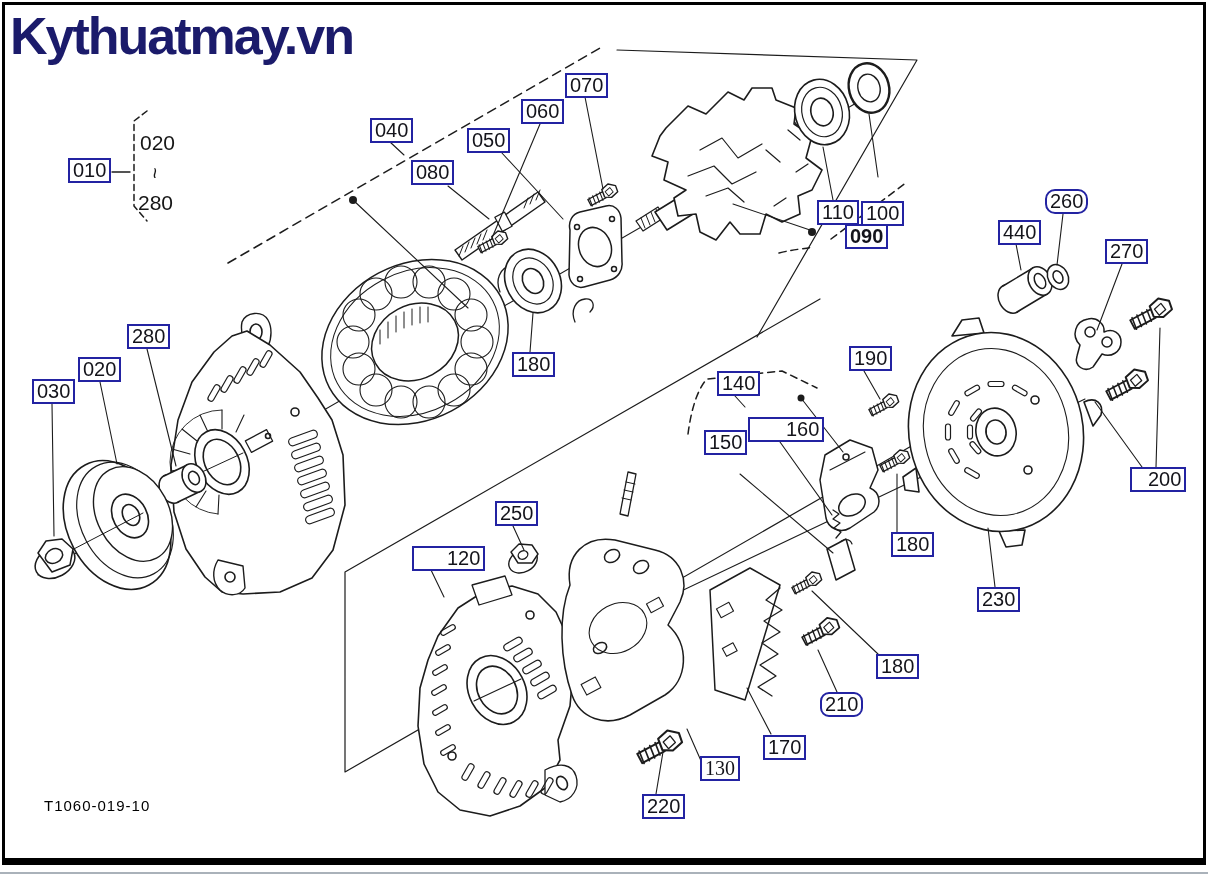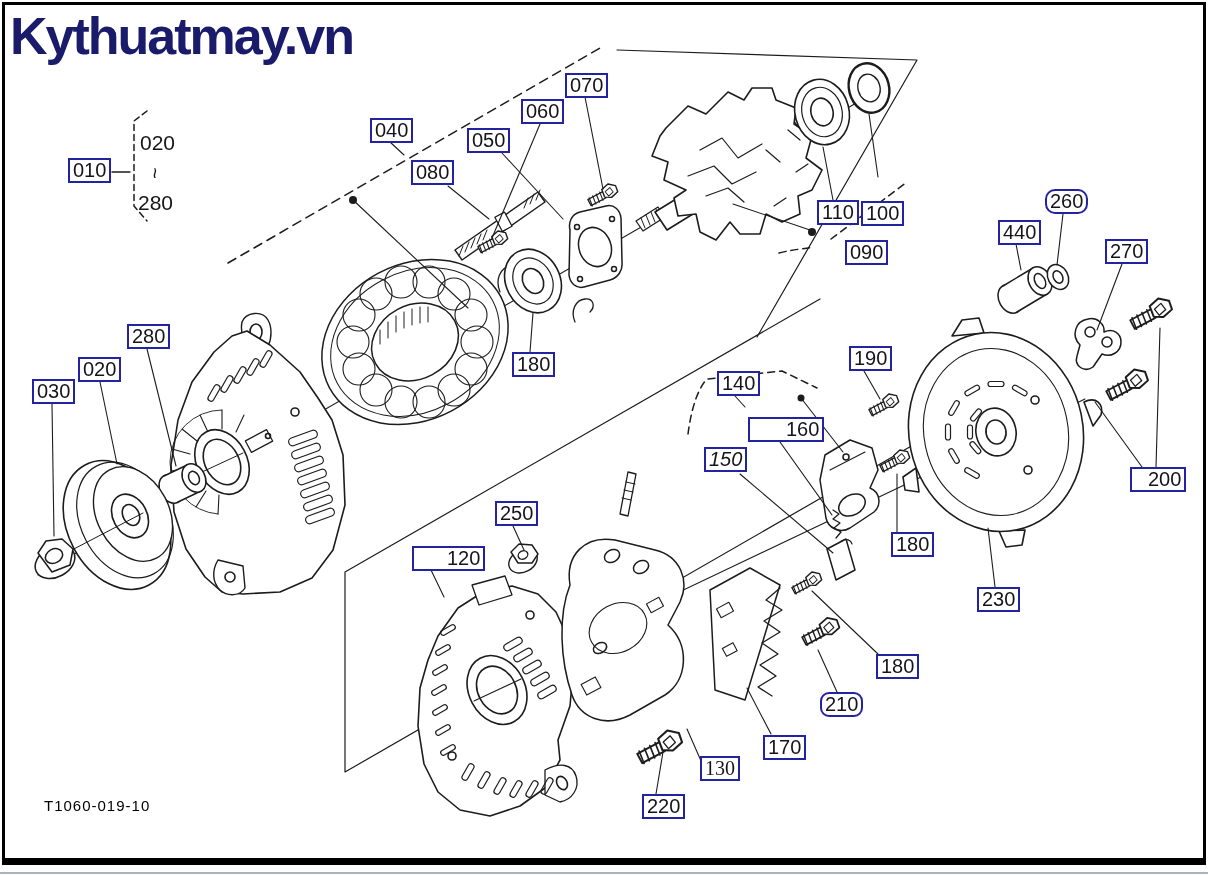--- a/index.html
+++ b/index.html
@@ -351,27 +351,27 @@
   <div class="ptext tilde" style="left:149px;top:162px;">~</div>
   <div class="ptext" style="left:138px;top:192px;">280</div>
 
   <div class="plabel" style="left:78px;top:357px;">020</div>
   <div class="plabel" style="left:32px;top:379px;">030</div>
   <div class="plabel" style="left:370px;top:118px;">040</div>
   <div class="plabel" style="left:467px;top:128px;">050</div>
   <div class="plabel" style="left:521px;top:99px;">060</div>
   <div class="plabel" style="left:565px;top:73px;">070</div>
   <div class="plabel" style="left:411px;top:160px;">080</div>
-  <div class="plabel" style="left:845px;top:240px;">090</div>
+  <div class="plabel" style="left:845px;top:224px;font-weight:bold;">090</div>
   <div class="plabel" style="left:861px;top:177px;margin-top:24px;">100</div>
   <div class="plabel" style="left:817px;top:200px;">110</div>
   <div class="plabel" style="left:412px;top:546px;padding-left:33px;">120</div>
   <div class="plabel" style="left:700px;top:756px;font-family:Liberation Serif, serif;">130</div>
   <div class="plabel" style="left:717px;top:371px;">140</div>
-  <div class="plabel" style="left:704px;top:447px;font-style:italic;">150</div>
+  <div class="plabel" style="left:704px;top:430px;">150</div>
   <div class="plabel" style="left:748px;top:417px;padding-left:36px;">160</div>
   <div class="plabel" style="left:763px;top:735px;">170</div>
   <div class="plabel" style="left:512px;top:352px;">180</div>
   <div class="plabel" style="left:891px;top:532px;">180</div>
   <div class="plabel" style="left:876px;top:654px;">180</div>
   <div class="plabel" style="left:849px;top:346px;">190</div>
   <div class="plabel" style="left:1130px;top:467px;padding-left:16px;">200</div>
   <div class="plabel" style="left:820px;top:692px;border-radius:9px;">210</div>
   <div class="plabel" style="left:642px;top:794px;">220</div>
   <div class="plabel" style="left:977px;top:587px;text-align:center;">230</div>

